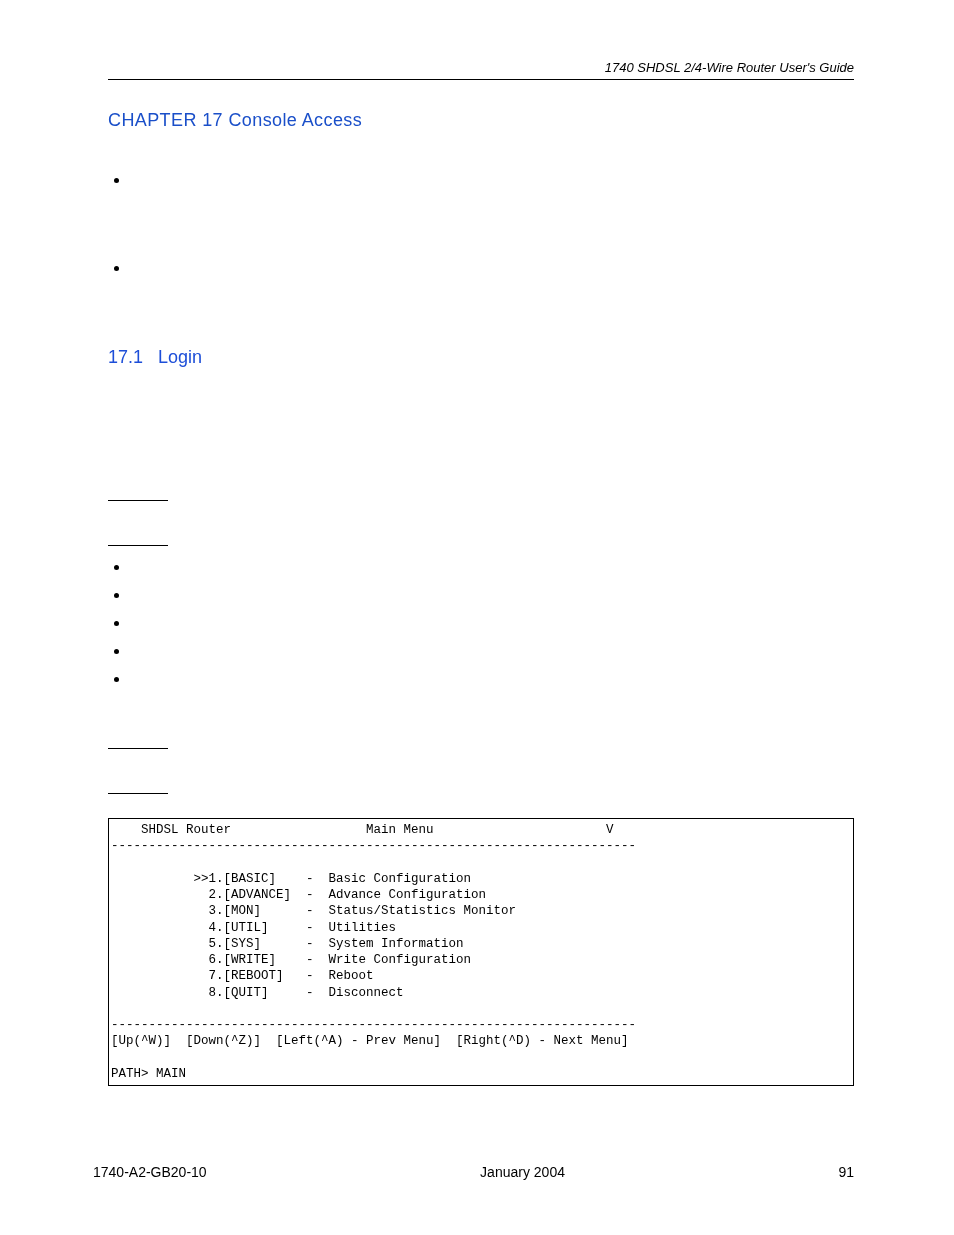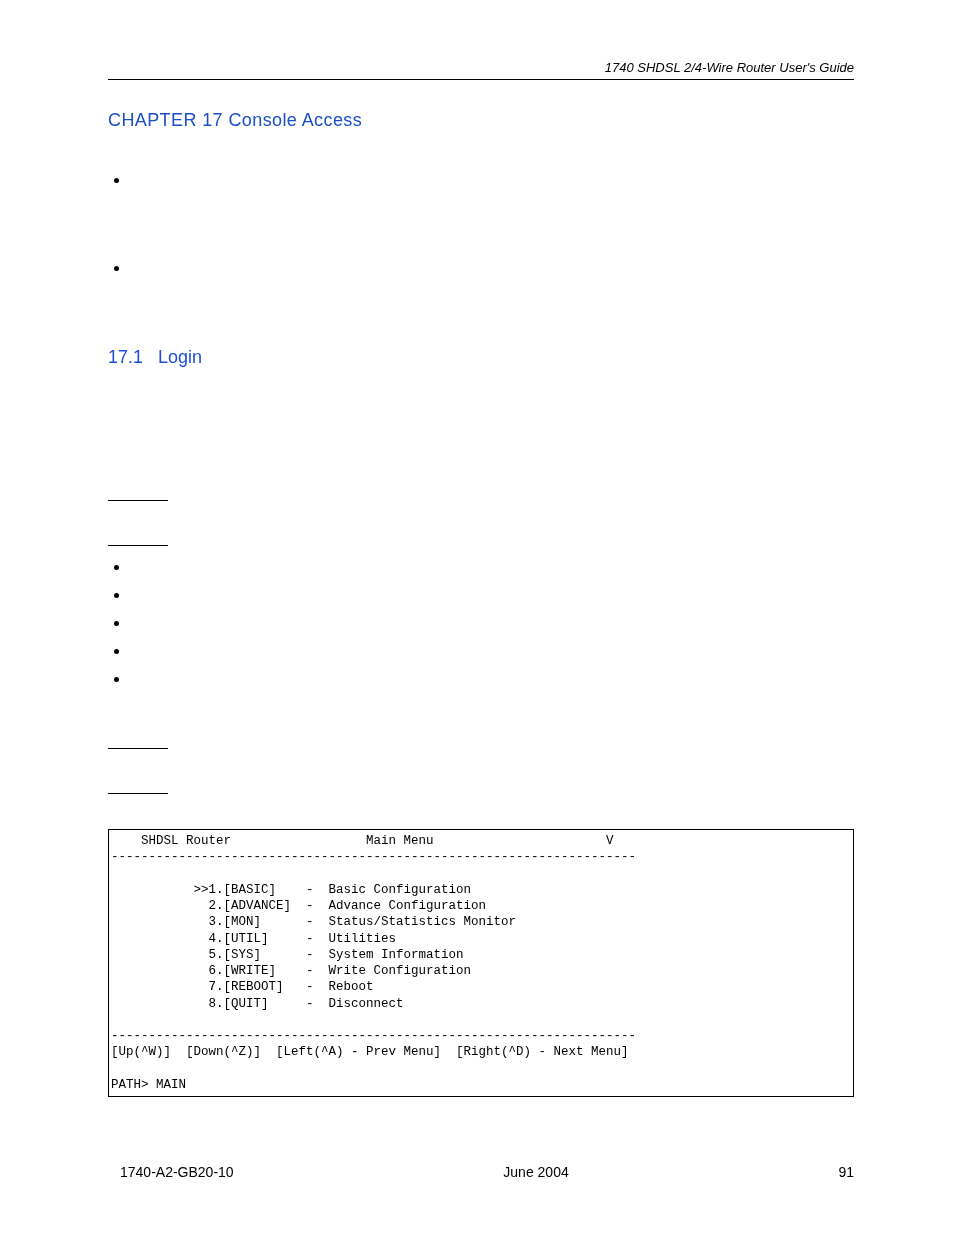--- a/index.html
+++ b/index.html
@@ -60,26 +60,26 @@
     height: 14px;
     margin: 18px 0 8px 0;
   }
   .terminal {
     border: 1px solid #000;
     font-family: "Courier New", monospace;
     font-size: 12.5px;
     line-height: 1.3;
     padding: 3px 6px 3px 2px;
     white-space: pre;
-    margin-top: 23px;
+    margin-top: 12px;
   }
   .footer {
     position: absolute;
     bottom: 55px;
-    left: 120px;
+    left: 93px;
     right: 100px;
     display: flex;
     justify-content: space-between;
     font-size: 14px;
   }
 </style>
 </head>
 <body>
 
 <div class="page">
@@ -127,17 +127,17 @@
              7.[REBOOT]   -  Reboot
              8.[QUIT]     -  Disconnect
 
 ----------------------------------------------------------------------
 [Up(^W)]  [Down(^Z)]  [Left(^A) - Prev Menu]  [Right(^D) - Next Menu]
 
 PATH&gt; MAIN</div>
 
   <div class="footer">
     <span>1740-A2-GB20-10</span>
-    <span>June 2004</span>
+    <span>January 2004</span>
     <span>91</span>
   </div>
 
 </div>
 
 </body></html>

